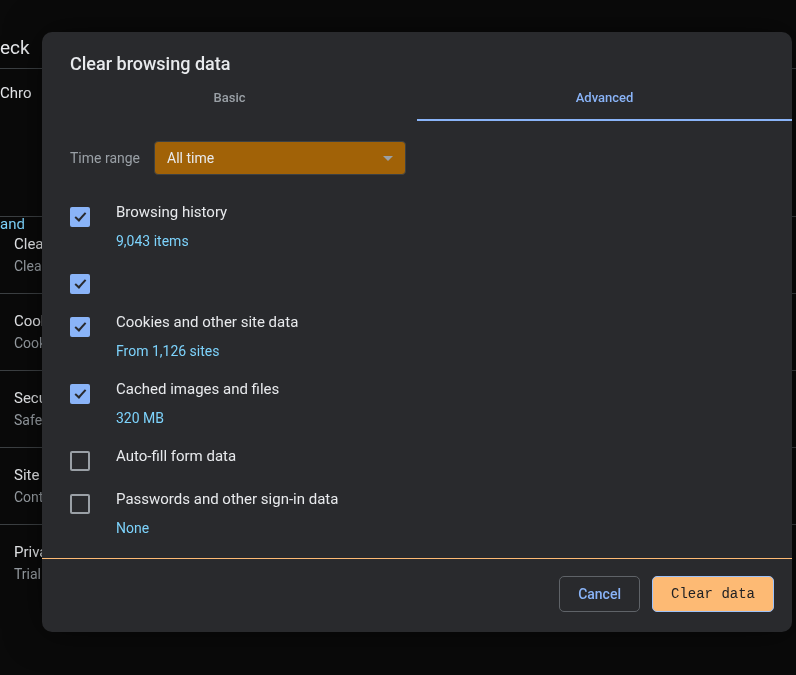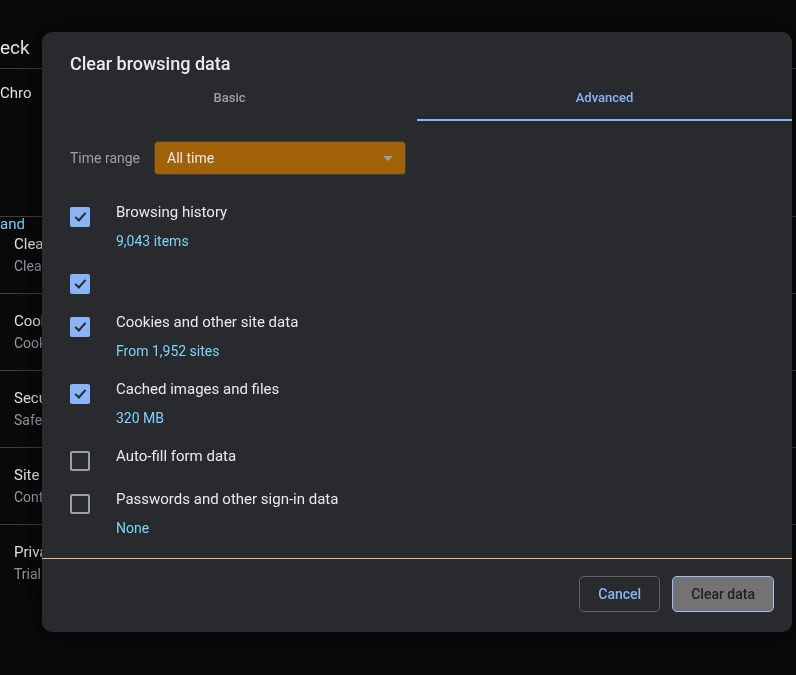--- a/index.html
+++ b/index.html
@@ -40,21 +40,21 @@
     .checkbox.checked { background: #8ab4f8; }
     .checkbox.unchecked { border: 2px solid #9aa0a6; }
     .checkmark { width: 11px; height: 6px; border-left: 2.2px solid #292a2d; border-bottom: 2.2px solid #292a2d; transform: rotate(-48deg) translate(1px, -1px); }
     .item-text { line-height: 1.45; }
     .item-title { font-size: 15px; color: #e8eaed; }
     .item-sub { font-size: 14px; color: #7dd3fc; margin-top: 7px; }
     
     .dialog-footer { display: flex; justify-content: flex-end; gap: 12px; padding: 17px 18px 20px; }
     .btn { padding: 9px 18px; border-radius: 5px; font-size: 14px; font-weight: 500; cursor: pointer; border: 1px solid transparent; }
     .btn-cancel { background: #292a2d; border: 1px solid #5f6368; color: #8ab4f8; margin-left: 36px; }
-    .btn-primary { background: #737373; color: #202124; border: 1px solid #9cc1f9; }
+    .btn-primary { background: #fdba74; color: #202124; border: 1px solid #9cc1f9; font-family: Liberation Mono, monospace; }
   </style>
 </head>
 <body>
 
 <div class="bg-page">
   <div class="bg-heck">eck</div>
   <div class="bg-and">and</div>
   <div style="height:48px; display:flex; align-items:center; justify-content:space-between; padding:0 14px 0 0; border-top:1px solid #3c4043; margin-top:38px;">
     <span style="font-size:15px;">Chro</span>
     <button class="bg-check-now">eck now</button>
@@ -125,21 +125,21 @@
           <div class="checkbox checked">
             <div class="checkmark"></div>
           </div>
         </div>
         <div class="item">
           <div class="checkbox checked">
             <div class="checkmark"></div>
           </div>
           <div class="item-text">
             <div class="item-title">Cookies and other site data</div>
-            <div class="item-sub">From 1,952 sites</div>
+            <div class="item-sub">From 1,126 sites</div>
           </div>
         </div>
         <div class="item">
           <div class="checkbox checked">
             <div class="checkmark"></div>
           </div>
           <div class="item-text">
             <div class="item-title">Cached images and files</div>
             <div class="item-sub">320 MB</div>
           </div>

